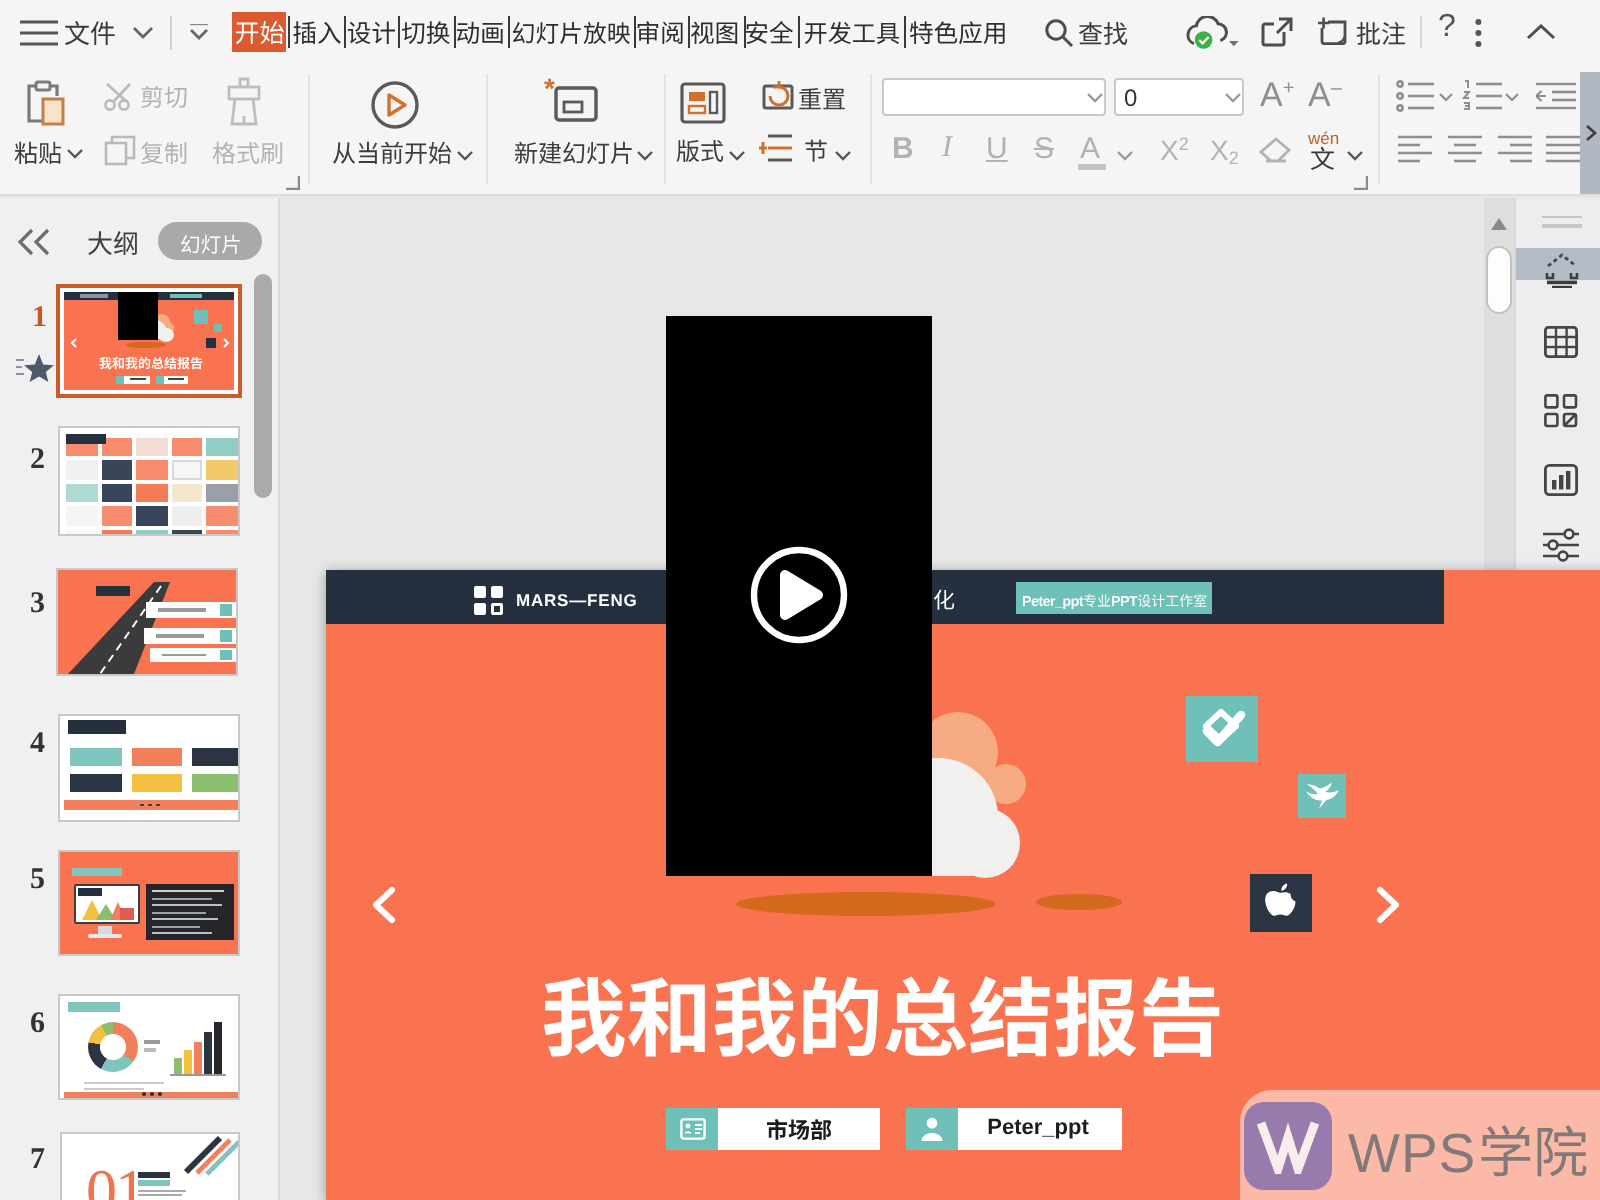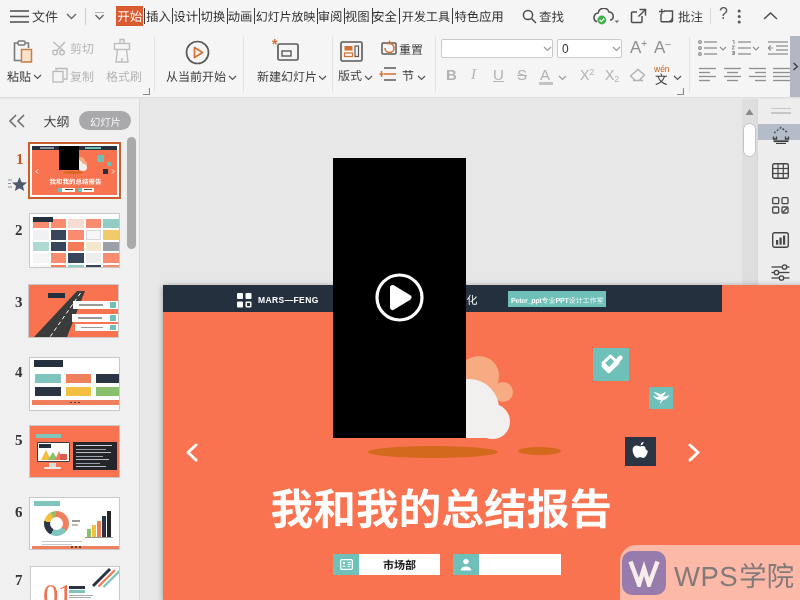--- a/index.html
+++ b/index.html
@@ -521,20 +521,21 @@
         <line x1="7.5" y1="5.5" x2="11" y2="5.5"></line>
         <line x1="7.5" y1="7.5" x2="10" y2="7.5"></line>
       </g>
     </svg>
  <div class="abs" style="left:290px;top:269px;width:108px;height:21px;background:#fff"></div>
  <div class="abs" style="left:290px;top:269px;width:26px;height:21px;background:#6ec0b8"></div>
  <svg class="abs" style="left:297px;top:273px" width="12" height="13">
       <circle cx="6" cy="3.6" r="2.7" fill="#fff"></circle>
       <path d="M0.8 12.5 c0-5.4 10.4-5.4 10.4 0 Z" fill="#fff"></path>
     </svg>
+ <div class="abs" style="left:290px;top:269px;width:108px;height:21px;font-size:11px;font-weight:bold;color:#1c1c1c;text-align:center;line-height:21px;padding-left:24px">Peter_ppt</div>
 </div>
 
 <div class="abs" style="left:333px;top:158px;width:133px;height:280px;background:#000;z-index:20"></div>
 <svg class="abs" style="left:374px;top:272px;z-index:21" width="51" height="51">
  <circle cx="25.5" cy="25.5" r="22.5" fill="none" stroke="#fff" stroke-width="3.2"></circle>
  <path d="M18.5 15.5 L35 25.5 L18.5 35.5 Z" fill="#fff" stroke="#fff" stroke-width="5" stroke-linejoin="round"></path>
   </svg>
 
 <div class="abs" style="left:742px;top:99px;width:15px;height:501px;background:#dededf;z-index:4"></div>
 <svg class="abs" style="left:745px;top:108px;z-index:5" width="9" height="8">

